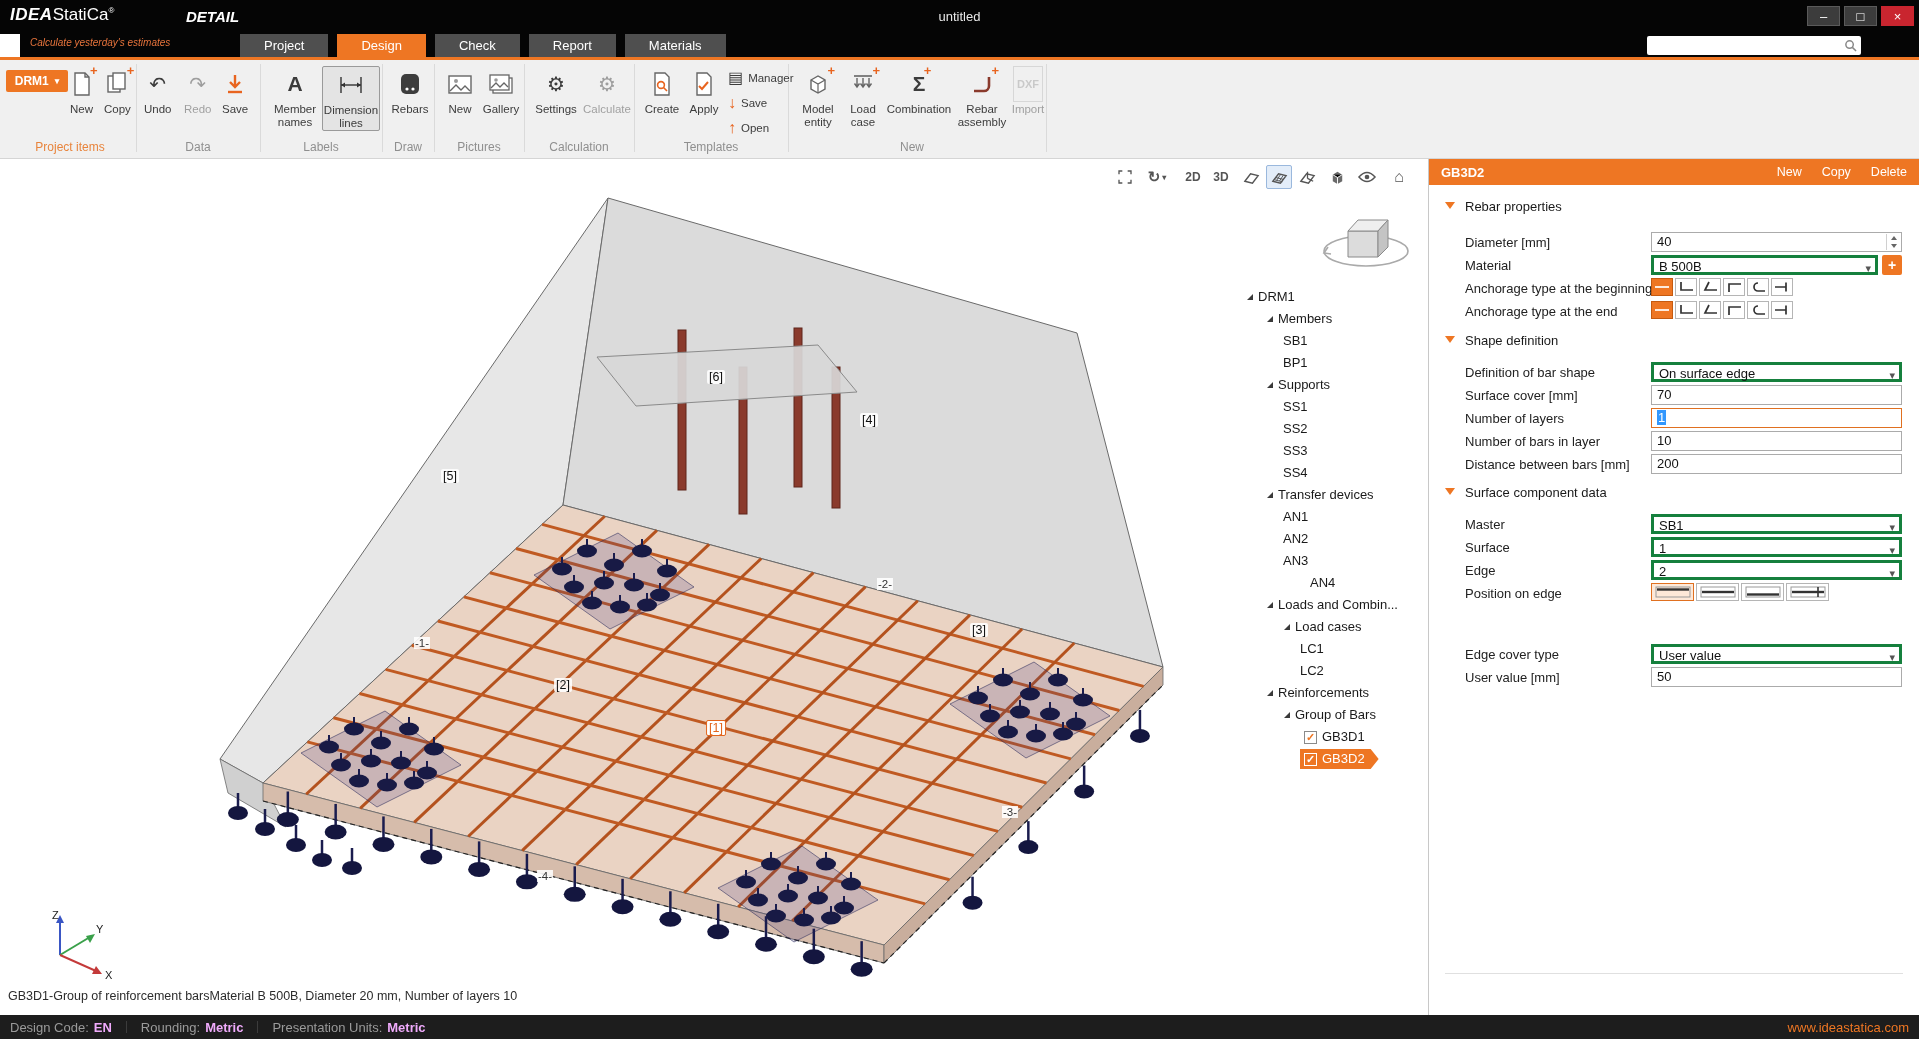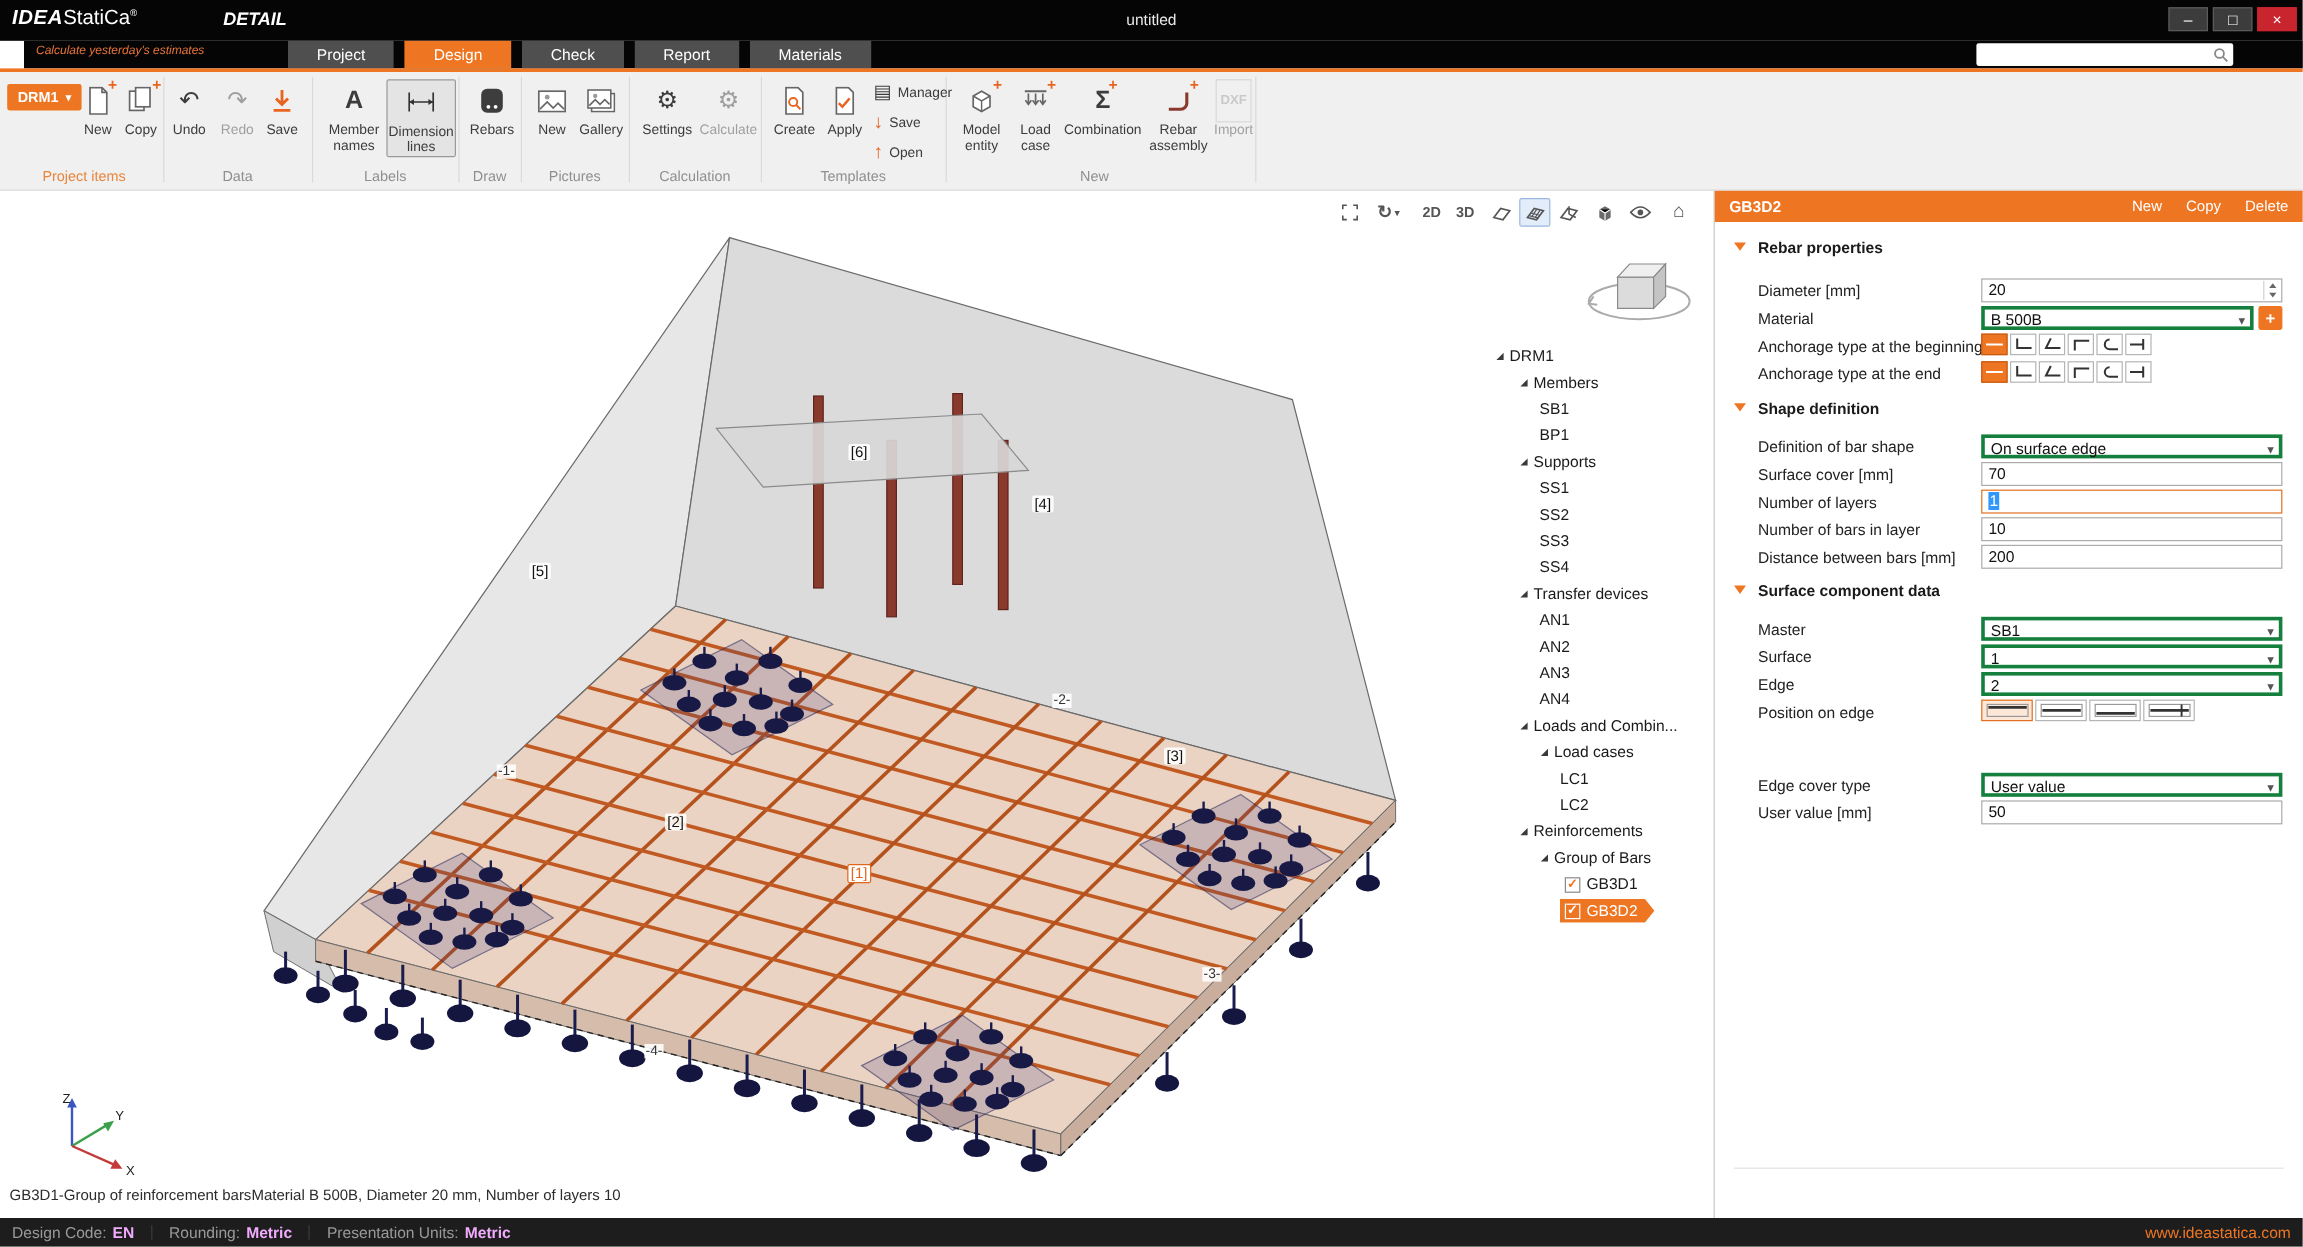--- a/index.html
+++ b/index.html
@@ -62,21 +62,21 @@
   .selrow .cb { border-color:#fff; background:transparent; color:#fff; }
 
   
   .panel { position:absolute; left:1428px; top:159px; width:491px; height:856px; background:#fff; border-left:1px solid #c8c8c8; }
   .phead { position:absolute; left:0; top:0; width:100%; height:26px; background:#ee7623; color:#fff; display:flex; align-items:center; padding:0 12px; }
   .phead .ttl { font-size:13px; font-weight:bold; flex:1; }
   .phead .hbtn { font-size:12.5px; margin-left:20px; cursor:pointer; }
   .pbody { position:absolute; left:0; top:26px; width:100%; height:830px; }
   .psec { position:absolute; left:0; right:0; height:22px; }
   .psec .tri { position:absolute; left:16px; top:5px; width:0; height:0; border-left:5px solid transparent; border-right:5px solid transparent; border-top:7px solid #ee7623; }
-  .psec .st { position:absolute; left:36px; top:2px; font-size:13px; font-weight:bold; color:#1a1a1a; }
+  .psec .st { position:absolute; left:36px; top:2px; font-size:13px; font-weight:normal; color:#1a1a1a; }
   .prow { position:absolute; left:0; right:0; height:23px; }
   .plab { position:absolute; left:36px; top:4px; font-size:13px; color:#222; }
   .pctl { position:absolute; left:222px; top:1px; width:251px; height:20px; }
   .tinput { position:relative; width:100%; height:20px; background:#fff; border:1px solid #ababab; font-size:13px; line-height:18px; padding:0 5px; color:#111; }
   .tinput.foc { border-color:#e07020; }
   .selhl { background:#3297fd; color:#fff; padding:0 1px; }
   .spin { position:absolute; right:1px; top:1px; width:14px; height:16px; display:flex; flex-direction:column; align-items:center; justify-content:space-around; border-left:1px solid #d0d0d0; cursor:pointer; }
   .spin i { width:0; height:0; border-left:3px solid transparent; border-right:3px solid transparent; }
   .spin .up { border-bottom:4px solid #666; }
   .spin .dn { border-top:4px solid #666; }
@@ -627,21 +627,21 @@
       </div>
     <div class="trow" style="left:1283px; top:348px">
         <span>AN1</span>
       </div>
     <div class="trow" style="left:1283px; top:370px">
         <span>AN2</span>
       </div>
     <div class="trow" style="left:1283px; top:392px">
         <span>AN3</span>
       </div>
-    <div class="trow" style="left:1283px; top:414px">
+    <div class="trow" style="left:1310px; top:414px">
         <span>AN4</span>
       </div>
     <div class="trow" style="left:1267px; top:436px">
         <span class="arr"></span>
         <span>Loads and Combin...</span>
       </div>
     <div class="trow" style="left:1284px; top:458px">
         <span class="arr"></span>
         <span>Load cases</span>
       </div>
@@ -681,21 +681,21 @@
   </div>
   <div class="pbody">
 
     <div class="psec" style="top:12px">
       <span class="tri"></span>
       <span class="st">Rebar properties</span>
     </div>
     <div class="prow" style="top:46px">
       <span class="plab">Diameter [mm]</span>
       <div class="pctl">
-          <div class="tinput"><span>20</span>
+          <div class="tinput"><span>40</span>
         <span class="spin">
               <i class="up"></i>
               <i class="dn"></i>
             </span></div>
         </div>
     </div>
     <div class="prow" style="top:69px">
       <span class="plab">Material</span>
       <div class="pctl">
           <div class="dd short"><span>B 500B</span><span class="car">▾</span></div>

